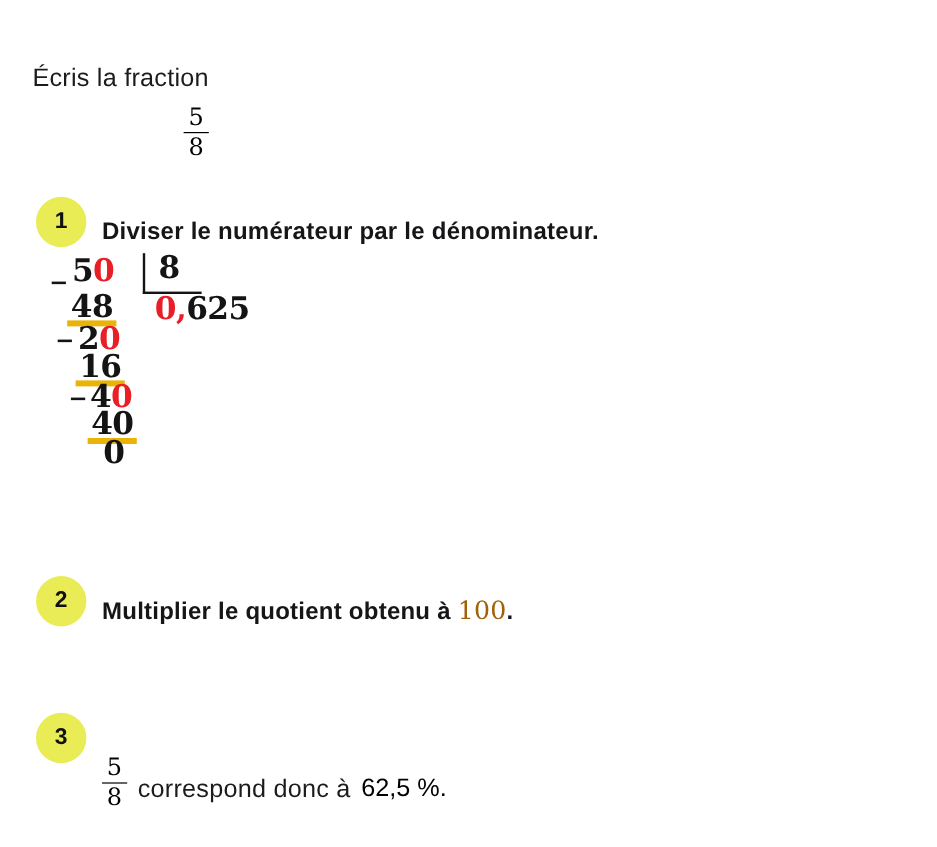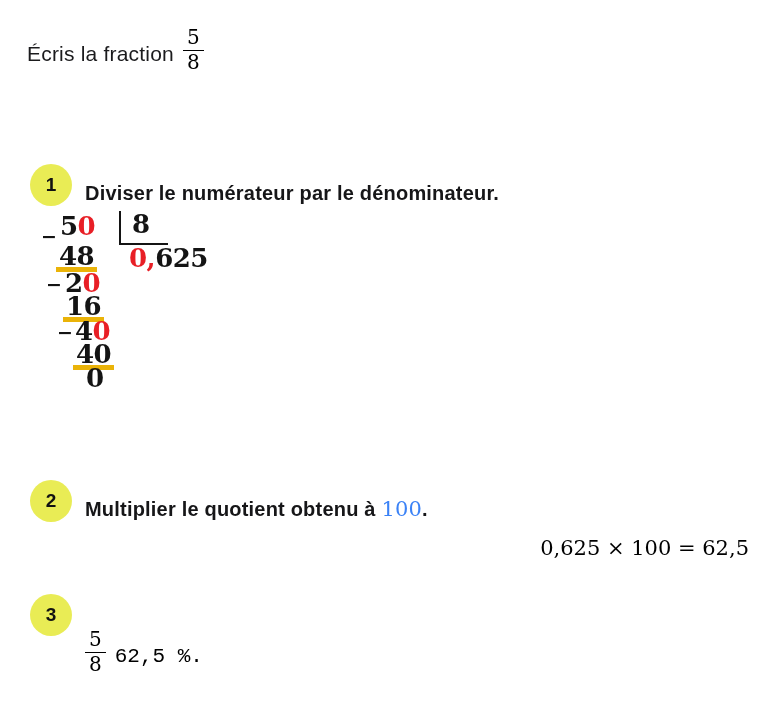--- a/index.html
+++ b/index.html
@@ -8,23 +8,23 @@
     width:781px;height:706px;
     background:#ffffff;
     font-family:"Liberation Sans",sans-serif;
     color:#1b1b1d;
     overflow:hidden;
   }
   .sans{font-family:"Liberation Sans",sans-serif;}
 
   
   .title{
-    position:absolute;left:27px;top:27px;
-    display:flex;align-items:flex-start;gap:9px;
-    font-size:21px;letter-spacing:.2px;
+    position:absolute;left:27px;top:39px;
+    display:flex;align-items:flex-end;gap:9px;
+    font-size:21px;letter-spacing:.2px;flex-direction:column;
   }
   .title .ttext{margin-top:15px;white-space:nowrap;}
 
   
   .frac{
     display:inline-flex;flex-direction:column;align-items:center;
     font-family:"DejaVu Serif","Liberation Serif",serif;
     font-size:20px;line-height:1.05;color:#000;
   }
   .frac .num{padding:0 4px 2px;border-bottom:1.7px solid #000;}
@@ -43,21 +43,21 @@
     font-weight:700;font-size:19px;color:#111;
     flex-shrink:0;
   }
   .heading{
     font-weight:700;font-size:20px;letter-spacing:.2px;color:#161618;
     white-space:nowrap;
     margin-top:16px;
   }
   .heading .mathnum{
     font-family:"DejaVu Serif","Liberation Serif",serif;
-    font-weight:400;font-size:21px;color:#3b82f6;
+    font-weight:400;font-size:21px;color:#a16207;
   }
 
   
   .division{
     position:absolute;left:40px;top:215px;width:240px;height:185px;
     font-family:"DejaVu Serif","Liberation Serif",serif;
     font-weight:700;font-size:26px;color:#141414;
   }
   .division .el{position:absolute;line-height:22px;white-space:nowrap;letter-spacing:-.5px;}
   .division .under{border-bottom:5px solid #eab308;padding:0 3px;}
@@ -89,21 +89,21 @@
 
   
   .conclusion{
     position:absolute;left:85px;top:629px;
     display:flex;align-items:flex-start;gap:9px;
     font-size:21px;
   }
   .conclusion .ctext{margin-top:17px;white-space:nowrap;letter-spacing:.2px;}
   .conclusion .cresult{
     margin-top:16px;
-    font-family:Liberation Mono, monospace;
+    font-family:Liberation Sans, sans-serif;
     font-size:21px;color:#000;white-space:nowrap;
   }
 </style>
 </head>
 <body>
 
 <div class="page">
 
   <div class="title">
     <span class="ttext sans">Écris la fraction</span>
@@ -143,29 +143,29 @@
     <span class="el pos-r7">0</span>
   </div>
 
   <div class="step step2">
     <div class="badge">
       <span>2</span>
     </div>
     <div class="heading"><span>Multiplier le quotient obtenu à</span> <span class="mathnum">100</span><span>.</span></div>
   </div>
 
-  <div class="equation">0,625 × 100 = 62,5</div>
 
   <div class="step step3">
     <div class="badge">
       <span>3</span>
     </div>
   </div>
 
   <div class="conclusion">
     <span class="frac">
       <span class="num">5</span>
       <span class="den">8</span>
     </span>
+    <span class="ctext sans">correspond donc à</span>
     <span class="cresult">62,5 %.</span>
   </div>
 
 </div>
 
 </body></html>

